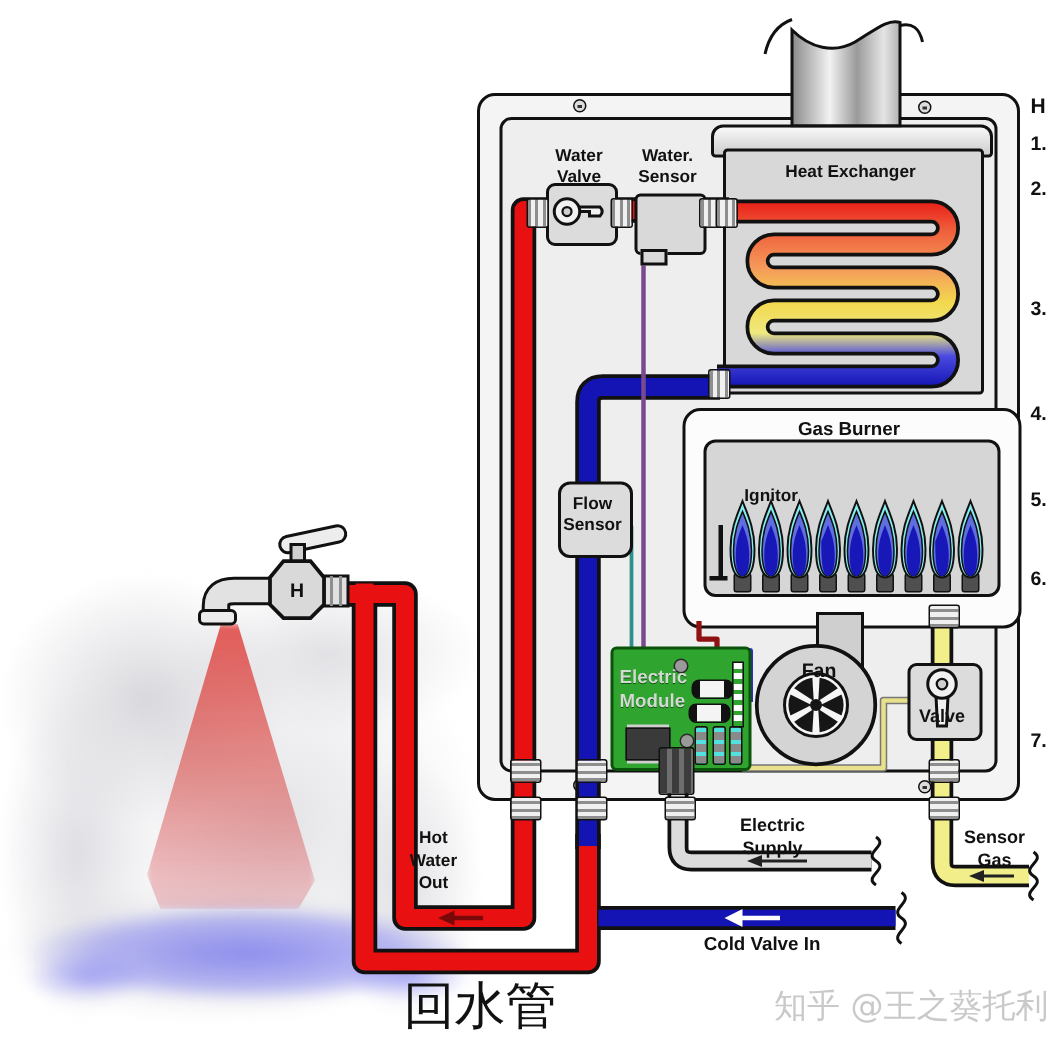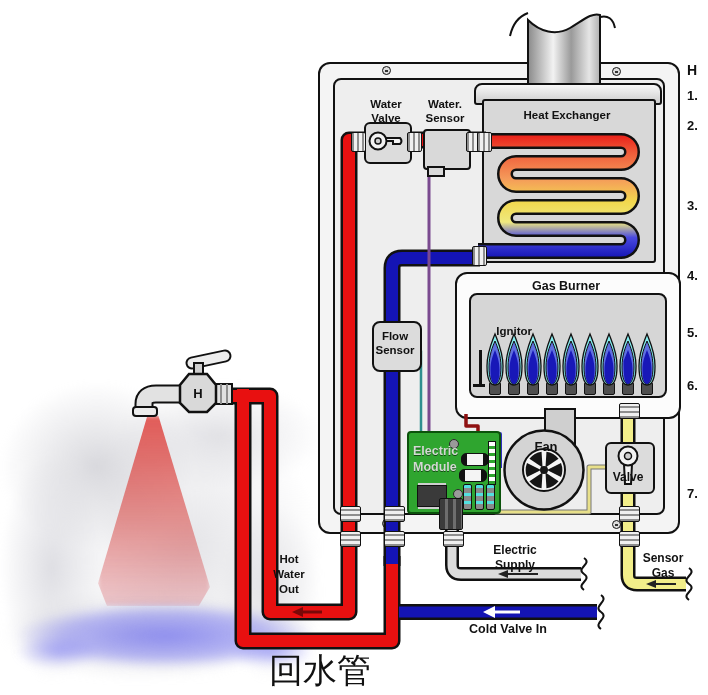--- a/index.html
+++ b/index.html
@@ -315,14 +315,15 @@
   <div class="side-item" style="top:62px;font-size:14px;">H</div>
   <div class="side-item" style="top:88px;">1.</div>
   <div class="side-item" style="top:118px;">2.</div>
   <div class="side-item" style="top:198px;">3.</div>
   <div class="side-item" style="top:268px;">4.</div>
   <div class="side-item" style="top:325px;">5.</div>
   <div class="side-item" style="top:378px;">6.</div>
   <div class="side-item" style="top:486px;">7.</div>
 
   <div class="abs caption" style="left:252px;top:648px;margin-left:17px;">回水管</div>
+  <div class="abs watermark" style="left:516px;top:656px;">知乎 @王之葵托利</div>
 
 </div>
 
 </body></html>

